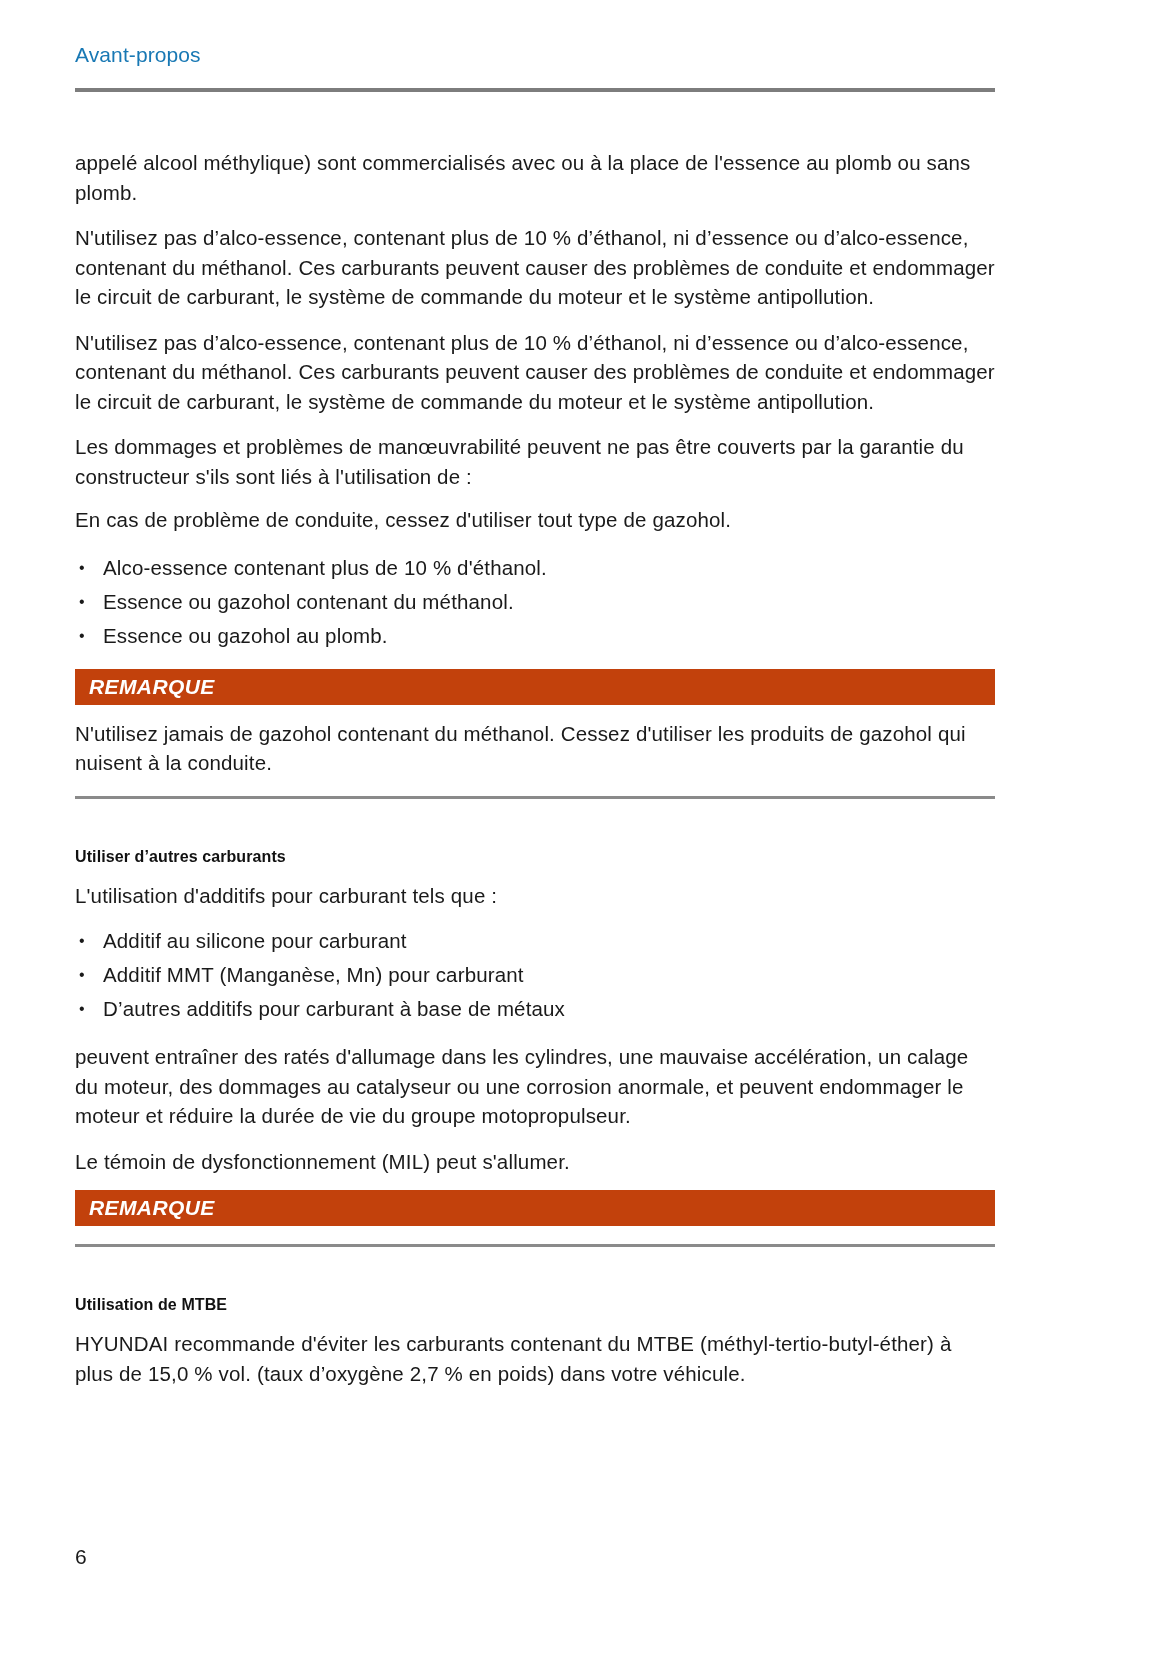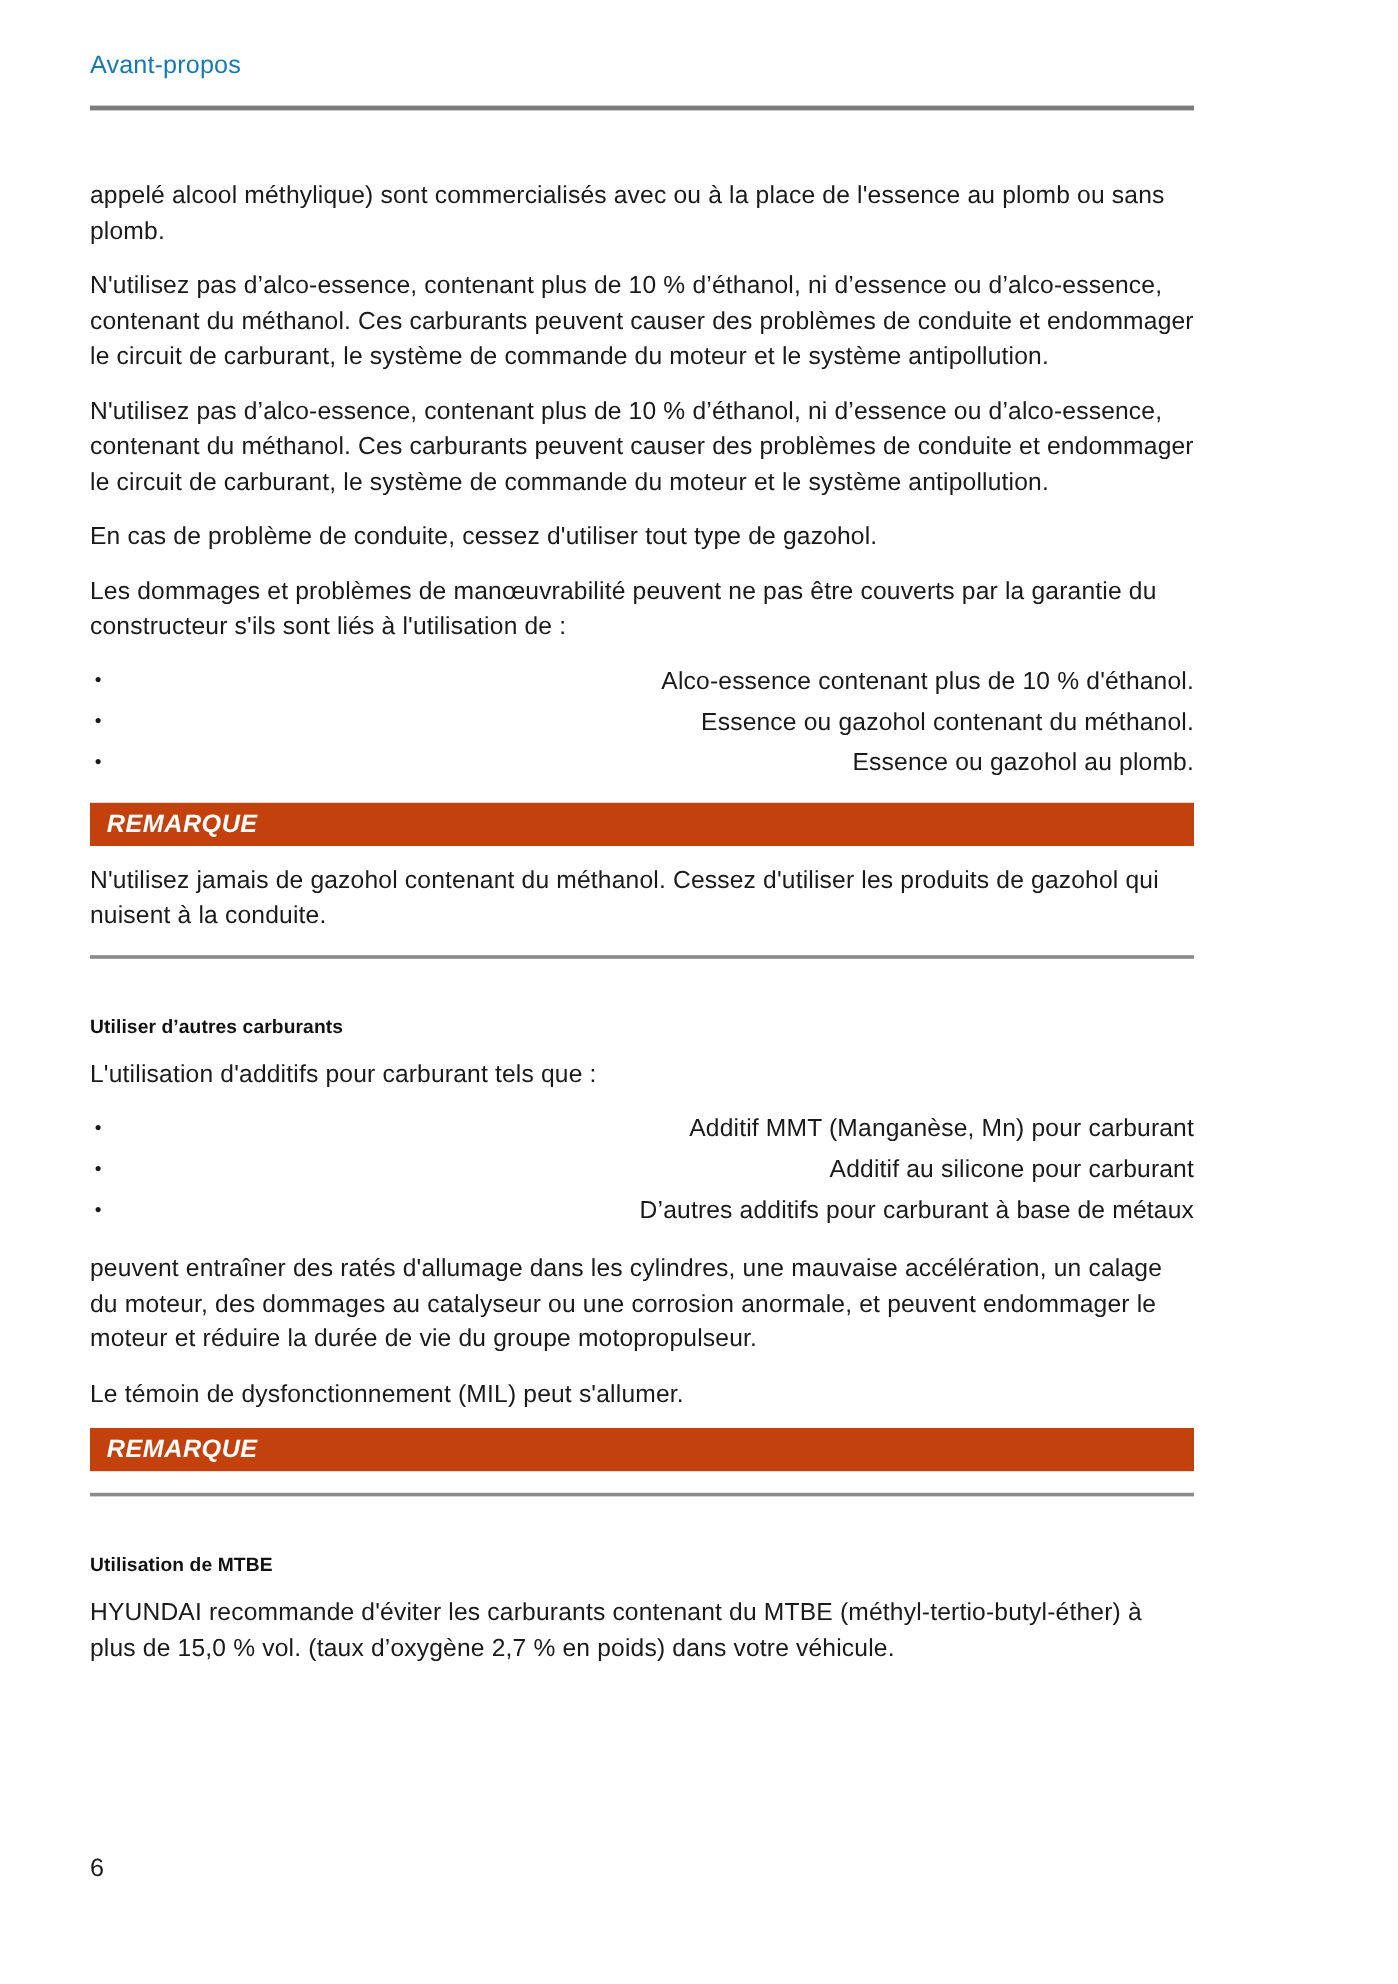--- a/index.html
+++ b/index.html
@@ -61,21 +61,20 @@
     color: #1a1a1a;
   }
   p.para.tight {
     margin-bottom: 14px;
   }
 
   ul.bullets {
     margin: 0 0 16px 0;
     padding: 0;
     list-style: none;
-    text-align: right;
   }
   ul.bullets li {
     position: relative;
     padding-left: 28px;
     font-size: 20.5px;
     line-height: 34px;
     letter-spacing: 0.15px;
     color: #1a1a1a;
   }
   ul.bullets li::before {
@@ -151,45 +150,45 @@
   <div class="header-rule"></div>
 
   <div class="content">
 
     <p class="para">appelé alcool méthylique) sont commercialisés avec ou à la place de l'essence au plomb ou sans plomb.</p>
 
     <p class="para">N'utilisez pas d’alco-essence, contenant plus de 10 % d’éthanol, ni d’essence ou d’alco-essence, contenant du méthanol. Ces carburants peuvent causer des problèmes de conduite et endommager le circuit de carburant, le système de commande du moteur et le système antipollution.</p>
 
     <p class="para">N'utilisez pas d’alco-essence, contenant plus de 10 % d’éthanol, ni d’essence ou d’alco-essence, contenant du méthanol. Ces carburants peuvent causer des problèmes de conduite et endommager le circuit de carburant, le système de commande du moteur et le système antipollution.</p>
 
+    <p class="para tight">Les dommages et problèmes de manœuvrabilité peuvent ne pas être couverts par la garantie du constructeur s'ils sont liés à l'utilisation de :</p>
+
     <p class="para">En cas de problème de conduite, cessez d'utiliser tout type de gazohol.</p>
-
-    <p class="para tight">Les dommages et problèmes de manœuvrabilité peuvent ne pas être couverts par la garantie du constructeur s'ils sont liés à l'utilisation de :</p>
 
     <ul class="bullets">
       <li>Alco-essence contenant plus de 10 % d'éthanol.</li>
       <li>Essence ou gazohol contenant du méthanol.</li>
       <li>Essence ou gazohol au plomb.</li>
     </ul>
 
     <div class="note">
       <div class="note-banner">
         <span class="note-banner-label">REMARQUE</span>
       </div>
       <p class="note-body">N'utilisez jamais de gazohol contenant du méthanol. Cessez d'utiliser les produits de gazohol qui nuisent à la conduite.</p>
       <div class="note-rule"></div>
     </div>
 
     <h2 class="subhead">Utiliser d’autres carburants</h2>
 
     <p class="para tight">L'utilisation d'additifs pour carburant tels que :</p>
 
     <ul class="bullets">
+      <li>Additif au silicone pour carburant</li>
       <li>Additif MMT (Manganèse, Mn) pour carburant</li>
-      <li>Additif au silicone pour carburant</li>
       <li>D’autres additifs pour carburant à base de métaux</li>
     </ul>
 
     <p class="para">peuvent entraîner des ratés d'allumage dans les cylindres, une mauvaise accélération, un calage du moteur, des dommages au catalyseur ou une corrosion anormale, et peuvent endommager le moteur et réduire la durée de vie du groupe motopropulseur.</p>
 
     <p class="para tight">Le témoin de dysfonctionnement (MIL) peut s'allumer.</p>
 
     <div class="note">
       <div class="note-banner">
         <span class="note-banner-label">REMARQUE</span>

